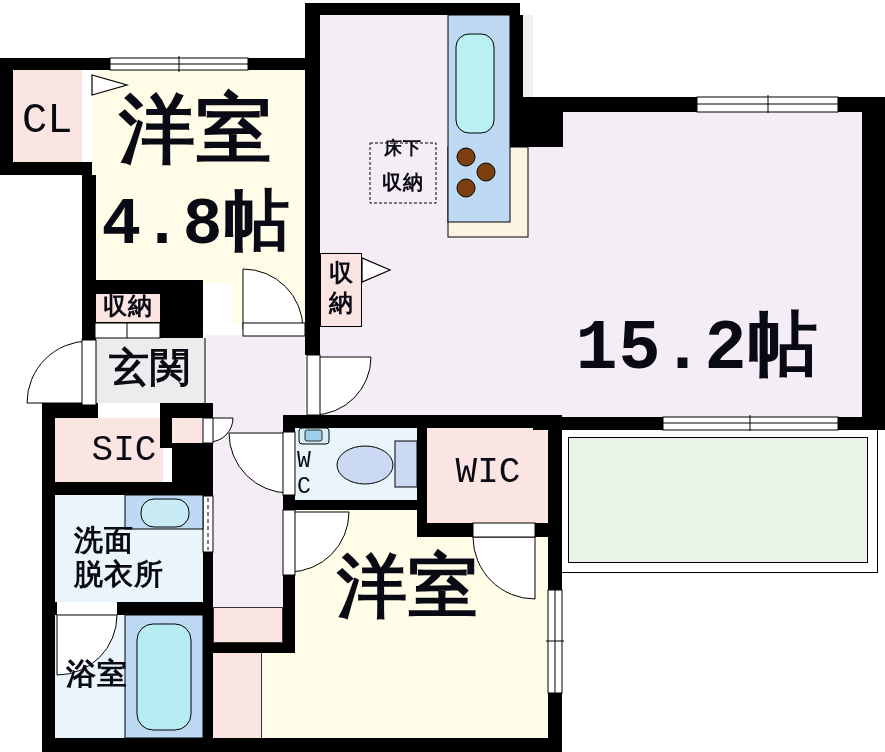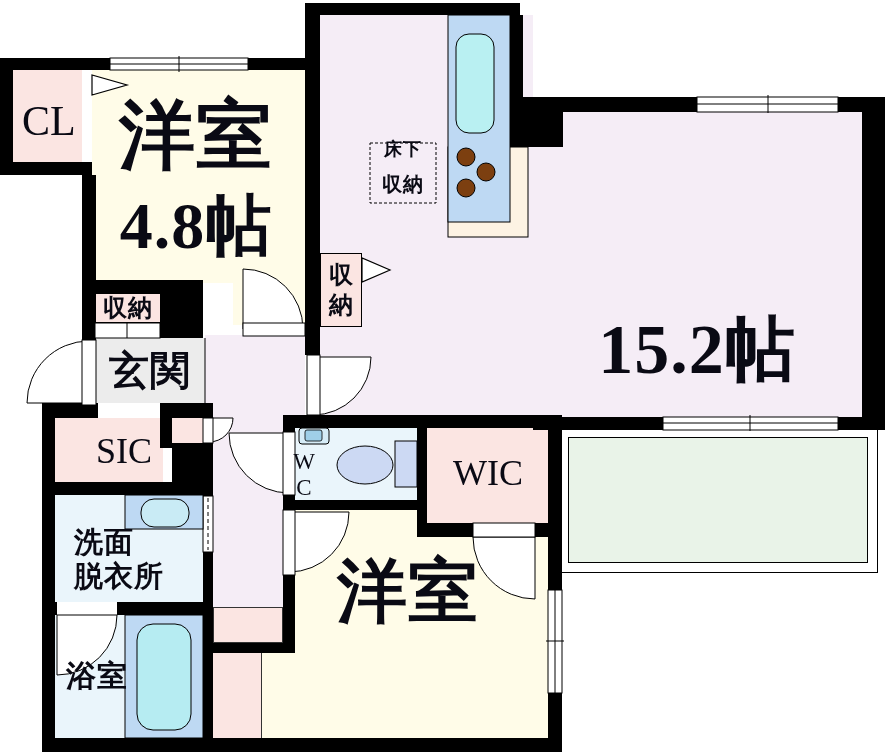--- a/index.html
+++ b/index.html
@@ -1,17 +1,17 @@
 <!DOCTYPE html>
 <html><head>
 <meta charset="utf-8">
 <style>
   html,body{margin:0;padding:0;background:#fff;}
   .plan{position:relative;width:885px;height:752px;background:#ffffff;overflow:hidden;
-        font-family:Liberation Serif, serif;}
+        font-family:Liberation Mono, monospace;}
   .room{position:absolute;z-index:1;}
   .cell{position:absolute;z-index:2;box-sizing:border-box;}
   .w{position:absolute;background:#000;z-index:3;}
   svg.overlay{position:absolute;left:0;top:0;z-index:4;pointer-events:none;}
   .lbl{position:absolute;z-index:5;color:#0a0a14;line-height:1;white-space:nowrap;}
   .ctr{transform:translate(-50%,-50%);}
   
   .cream{background:#fffce8;}
   .lav{background:#f5edf6;}
   .pink{background:#fbe5e2;}

